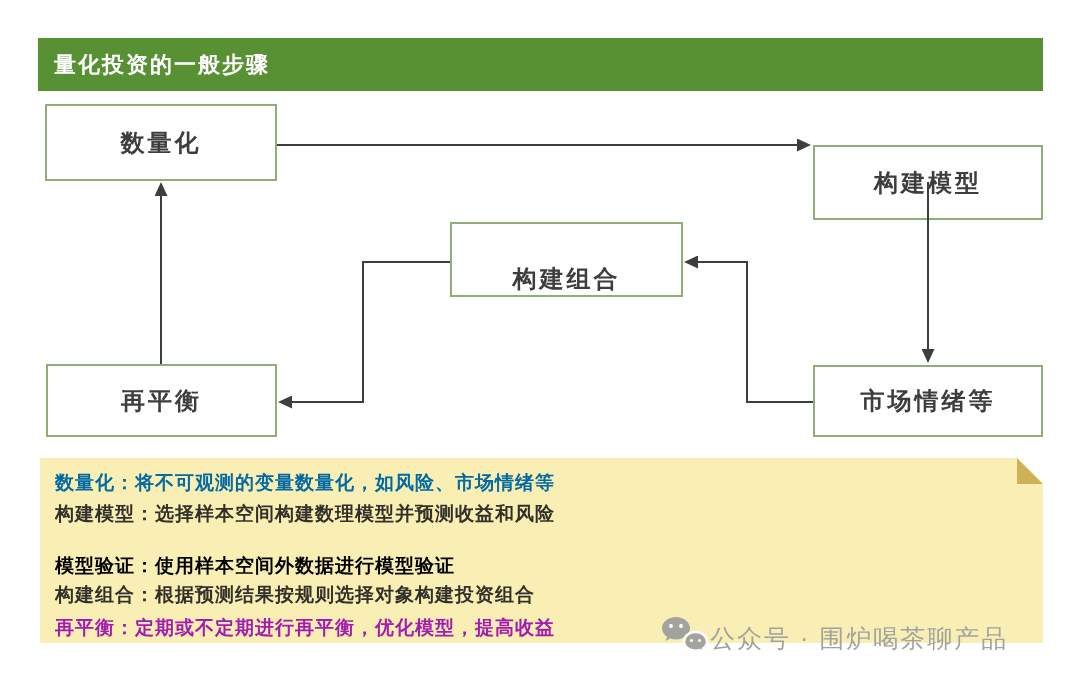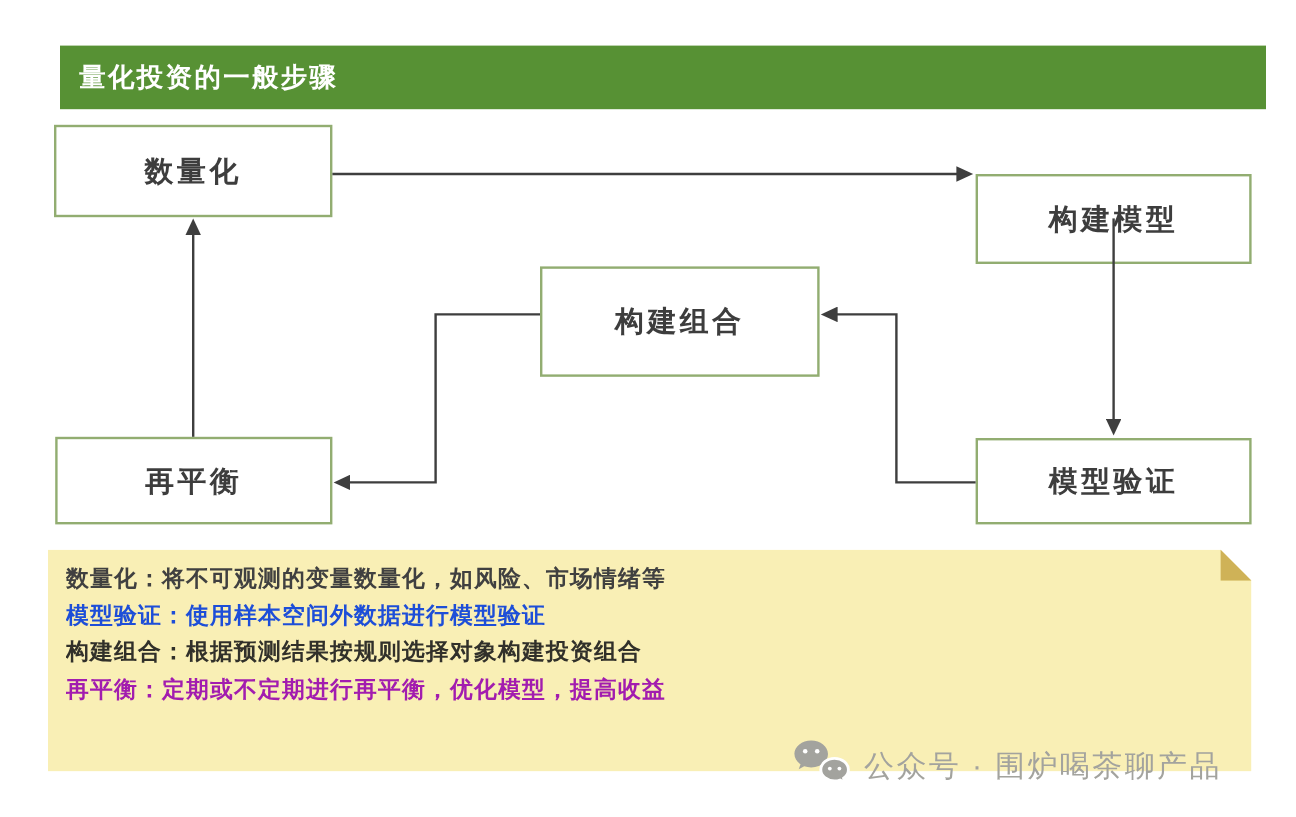--- a/index.html
+++ b/index.html
@@ -7,35 +7,35 @@
     position:relative;
     width:1080px;height:681px;
     background:#ffffff;
     overflow:hidden;
     font-family:"Liberation Sans","DejaVu Sans",sans-serif;
   }
   
   .titlebar{
     position:absolute;left:38px;top:38px;width:1005px;height:53px;
     display:flex;align-items:center;
-    box-sizing:border-box;padding-left:16px;margin-left:12px;
+    box-sizing:border-box;padding-left:16px;
   }
   .titlebar .title{
     color:#ffffff;font-size:22px;font-weight:bold;letter-spacing:2px;
   }
   
   .flowbox{
     position:absolute;box-sizing:border-box;
     background:#ffffff;
     display:flex;align-items:center;justify-content:center;
     font-size:24px;font-weight:bold;color:#3d3d3d;letter-spacing:3px;
   }
   #box-quantify        {left:45px; top:104px; width:232px;height:77px;}
   #box-build-model     {left:813px;top:107px; width:230px;height:75px;}
-  #box-build-portfolio {left:450px;top:222px; width:233px;height:92px;}
+  #box-build-portfolio {left:450px;top:222px; width:233px;height:75px;align-items:flex-end;}
   #box-rebalance       {left:46px; top:364px; width:231px;height:73px;text-align:center;}
   #box-validate-model  {left:813px;top:365px; width:230px;height:72px;}
   
   #arrows{position:absolute;left:0;top:0;pointer-events:none;}
   
   .note{
     position:absolute;left:40px;top:458px;width:1003px;height:185px;
     clip-path:polygon(0 0,calc(100% - 26px) 0,100% 26px,100% 100%,0 100%);
   }
   .note-fold{position:absolute;top:0;right:0;}
@@ -43,21 +43,21 @@
     position:absolute;left:15px;top:9px;right:40px;
   }
   .note-lines p{
     margin:0;height:31px;line-height:31px;
     font-size:19px;font-weight:bold;color:#31302a;letter-spacing:1px;
     white-space:nowrap;overflow:hidden;
   }
   
   .watermark{
     position:absolute;left:660px;top:612px;height:52px;
-    display:flex;align-items:center;gap:10px;
+    display:flex;align-items:center;
   }
   .watermark .wm-text{
     font-size:25px;color:#a3a39e;letter-spacing:2px;white-space:nowrap;
   }
 </style>
 </head>
 <body>
 
 <div id="canvas">
 
@@ -71,42 +71,43 @@
   <div class="flowbox" id="box-build-model" style="border: 2px solid rgb(146, 173, 113); color: rgb(61, 61, 61); margin-top: 38px;">
     <span>构建模型</span>
   </div>
   <div class="flowbox" id="box-build-portfolio" style="border: 2px solid rgb(146, 173, 113); color: rgb(61, 61, 61);">
     <span>构建组合</span>
   </div>
   <div class="flowbox" id="box-rebalance" style="border: 2px solid rgb(146, 173, 113); color: rgb(61, 61, 61);">
     <span>再平衡</span>
   </div>
   <div class="flowbox" id="box-validate-model" style="border: 2px solid rgb(146, 173, 113); color: rgb(61, 61, 61);">
-    <span>模型验证</span>
+    <span>市场情绪等</span>
   </div>
 
   <svg id="arrows" width="1080" height="681">
     <defs>
       <marker id="ah" markerUnits="userSpaceOnUse" markerWidth="15" markerHeight="13" refX="1" refY="6.5" orient="auto">
         <path d="M0,0 L14,6.5 L0,13 Z" fill="#3e3e3e"></path>
       </marker>
     </defs>
     <g stroke="#3e3e3e" stroke-width="2" fill="none">
       <path d="M277 145 H798" marker-end="url(#ah)"></path>
       <path d="M928 182 V350" marker-end="url(#ah)"></path>
       <path d="M813 402 H747 V262 H697" marker-end="url(#ah)"></path>
       <path d="M450 262 H363 V402 H291" marker-end="url(#ah)"></path>
       <path d="M161 364 V195" marker-end="url(#ah)"></path>
     </g>
   </svg>
 
   <div class="note" style="background: rgb(249, 239, 181);">
     <div class="note-lines">
-      <p style="color: #404040;">数量化：将不可观测的变量数量化，如风险、市场情绪等</p>
-      <p style="color: #1d4ed8;">模型验证：使用样本空间外数据进行模型验证</p>
+      <p style="color: #0369a1;">数量化：将不可观测的变量数量化，如风险、市场情绪等</p>
+      <p style="color: rgb(49, 48, 42);">构建模型：选择样本空间构建数理模型并预测收益和风险</p>
+      <p style="color: #000000; margin-top: 21px;">模型验证：使用样本空间外数据进行模型验证</p>
       <p style="color: rgb(49, 48, 42); font-family: Liberation Mono, monospace;">构建组合：根据预测结果按规则选择对象构建投资组合</p>
       <p style="color: #a21caf;">再平衡：定期或不定期进行再平衡，优化模型，提高收益</p>
     </div>
   </div>
 
   <svg class="note-fold" style="left:1017px;top:458px;position:absolute;" width="26" height="26">
     <polygon points="0,0 26,26 0,26" fill="#cfb257"></polygon>
   </svg>
 
   <div class="watermark">

